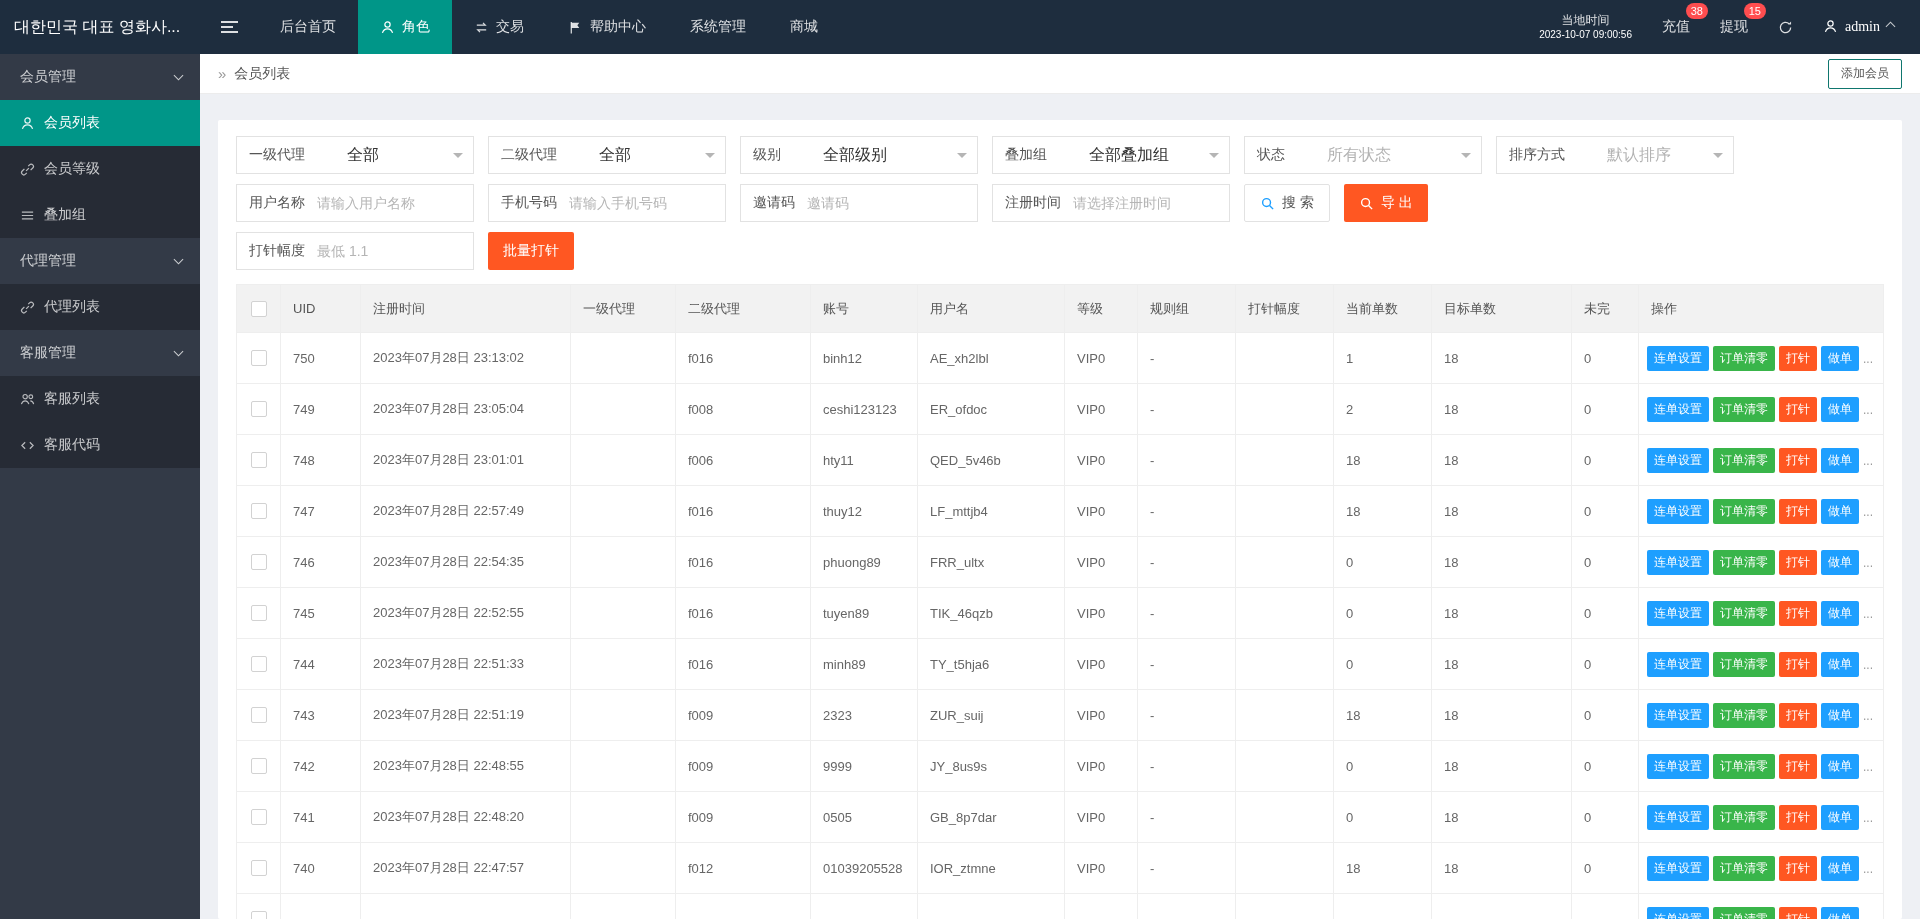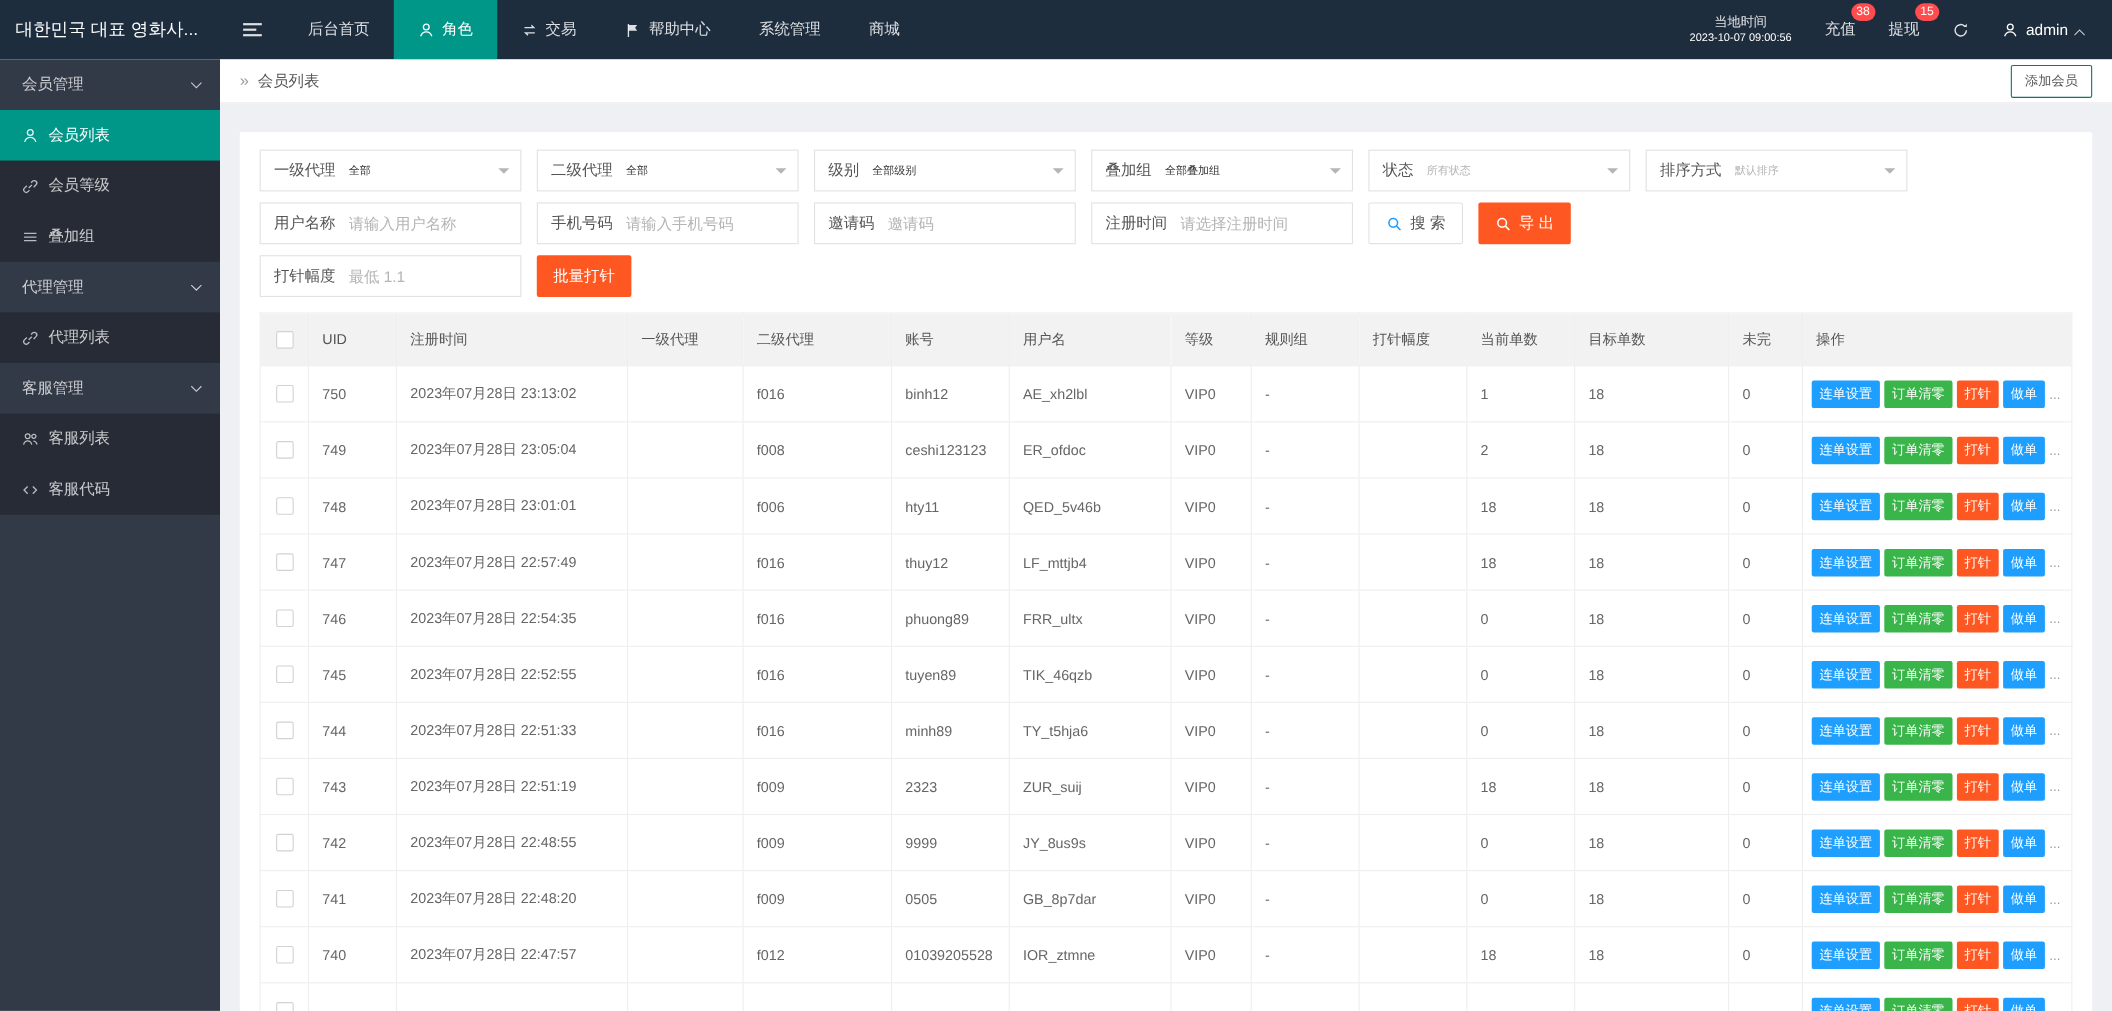--- a/index.html
+++ b/index.html
@@ -16,21 +16,21 @@
   .nav-items { display:flex; align-items:stretch; }
   .nav-item { display:flex; align-items:center; gap:7px; padding:0 22px; font-size:14px; cursor:pointer; }
   .nav-item.active { background:#009688; color:#fff; }
   .nav-right { margin-left:auto; display:flex; align-items:center; gap:30px; padding-right:26px; }
   .time-block { text-align:center; line-height:1.4;margin-left:24px; }
   .time-label { font-size:12px; }
   .time-value { font-size:10px; color:#fff; }
   .nav-badge-item { position:relative; font-size:14px; cursor:pointer; }
   .badge { position:absolute; top:-15px; right:-18px; background:#ff4d4f; color:#fff; font-size:11px; line-height:16px; padding:0 5px; border-radius:8px; }
   .refresh { cursor:pointer; display:flex; align-items:center; }
-  .user { display:flex; align-items:flex-end; gap:7px; font-size:14px; cursor:pointer; color:#fff; }
+  .user { display:flex; align-items:flex-start; gap:7px; font-size:14px; cursor:pointer; color:#fff;font-family:Liberation Serif, serif; }
   .ic { display:inline-flex; }
   .ic svg { width:15px; height:15px; display:block; }
   .chev { width:7px; height:7px; border-right:1px solid rgba(255,255,255,.75); border-bottom:1px solid rgba(255,255,255,.75); display:inline-block; transform:rotate(45deg); margin-top:-3px; }
   .chev.up { transform:rotate(-135deg); margin-top:4px; }
 
   
   .layout { flex:1; display:flex; min-height:0; }
   .sidebar { flex:0 0 200px; width:200px; background:#333a47; color:rgba(255,255,255,.75); overflow:hidden; }
   .sgroup-header { height:46px; display:flex; align-items:center; padding:0 18px 0 20px; font-size:14px; cursor:pointer; }
   .sgroup-header .chev { margin-left:auto; }
@@ -45,21 +45,21 @@
   .crumb-text { font-size:14px; color:#555; }
   .add-member { margin-left:auto; height:30px; padding:0 12px; background:#fff; border:1px solid #0f766e; border-radius:2px; font-size:12px; color:#555; cursor:pointer; font-family:Liberation Mono, monospace; }
   .content { flex:1; padding:26px 18px 0; min-height:0; }
   .card { background:#fff; height:100%; padding:16px 18px 16px; overflow:hidden; border-radius:2px; }
 
   
   .frow { display:flex; align-items:center; gap:14px; margin-bottom:10px; }
   .holder { display:contents; }
   .fgroup { display:flex; align-items:center; height:38px; border:1px solid #e2e2e2; background:#fff; width:238px; flex:0 0 238px; cursor:pointer; }
   .flabel { padding:0 12px; font-size:14px; color:#555; white-space:nowrap; }
-  .fvalue { flex:1; font-size:10px; color:#333; overflow:hidden; white-space:nowrap; }
+  .fvalue { flex:1; font-size:16px; color:#333; overflow:hidden; white-space:nowrap;margin-left:30px; }
   .fvalue.muted { color:#b3b3b3; }
   .caret { width:0; height:0; border:5px solid transparent; border-top-color:#b5b5b5; margin:5px 10px 0 6px; flex:0 0 auto; }
   .fgroup input { flex:1; min-width:0; border:none; outline:none; height:100%; font-size:14px; color:#333; padding-right:8px; font-family:inherit; background:transparent; }
   .fgroup input::placeholder { color:#b5b5b5; }
   .btn { height:38px; display:inline-flex; align-items:center; gap:7px; padding:0 15px; font-size:14px; border-radius:2px; cursor:pointer; border:none; font-family:inherit; white-space:nowrap; }
   .btn-search { background:#fff; border:1px solid #e2e2e2; color:#555; }
   .btn-search .ic { color:#1E9FFF; }
   .btn-orange { background:#FF5722; color:#fff; }
 
   

